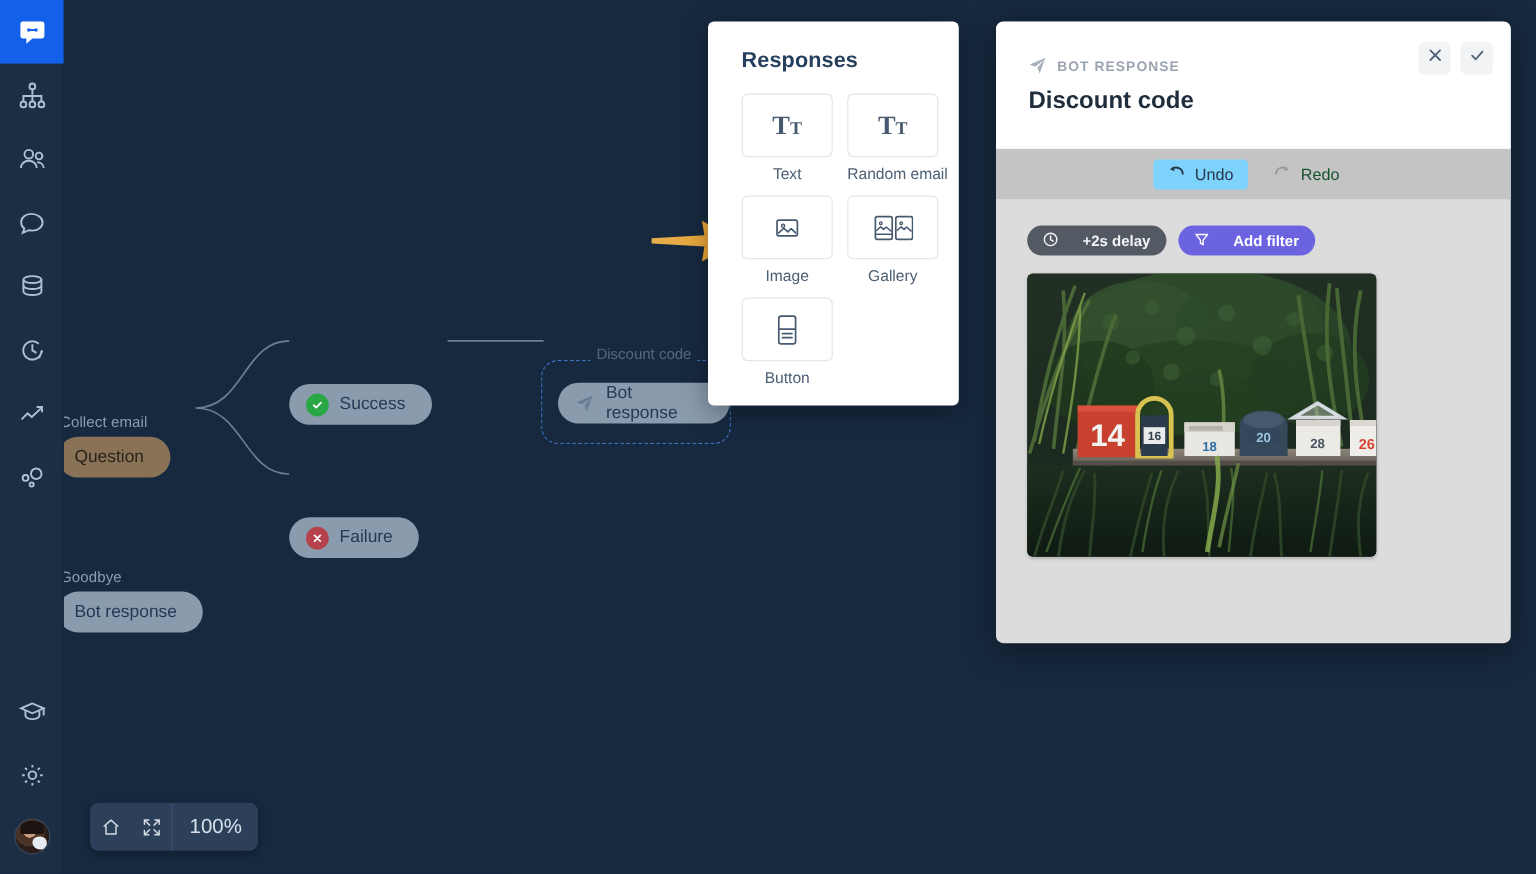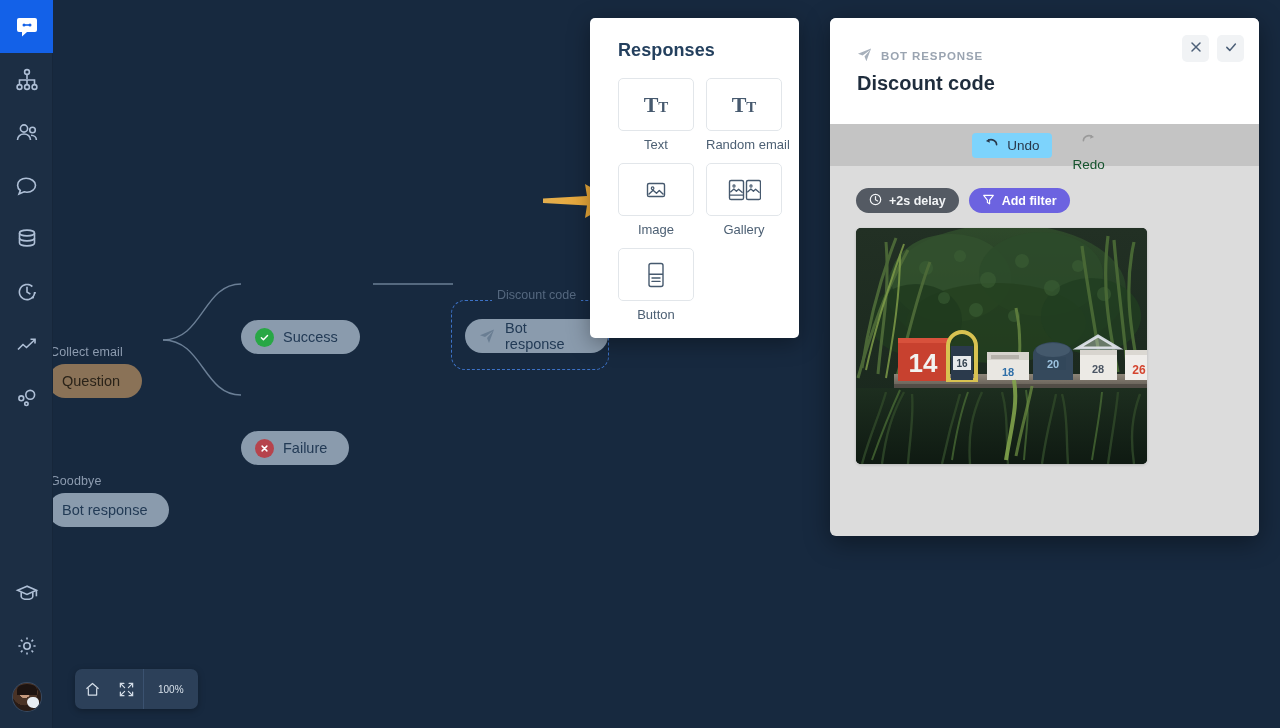--- a/index.html
+++ b/index.html
@@ -113,21 +113,21 @@
     background: #2c4059; border-radius: 7px;
     box-shadow: 0 2px 7px rgba(0,0,0,.28);
     overflow: hidden;
   }
   .zb-btn {
     width: 34px; display: flex; align-items: center; justify-content: center;
     cursor: pointer;
   }
   #zoom-level {
     display: flex; align-items: center; justify-content: center;
-    padding: 0 14px; font-size: 10px; color: #d7e0ea;
+    padding: 0 14px; font-size: 17px; color: #d7e0ea;
     border-left: 1px solid #3b5270; cursor: pointer;
   }
 
   
   .arrow { position: absolute; pointer-events: none; }
 
   
   #responses {
     position: absolute; left: 590px; top: 18px;
     width: 209px; height: 320px;
@@ -197,26 +197,26 @@
   #ep-toolbar {
     height: 42px; background: #c4c4c4;
     display: flex; align-items: center; justify-content: center; gap: 9px;
   }
   .ur-btn {
     display: inline-flex; align-items: center; gap: 8px;
     height: 25px; padding: 0 12px; border-radius: 4px;
     font-size: 13.5px; cursor: pointer;
   }
   .ur-btn.enabled  { background: #7dd3fc; color: #28374a; }
-  .ur-btn.disabled { background: transparent; color: #14532d; cursor: default; flex-direction: column; }
+  .ur-btn.disabled { background: transparent; color: #14532d; cursor: default; }
 
   #ep-body { padding: 22px 26px 0 26px; }
   #ep-chips { display: flex; align-items: center; gap: 10px; margin-bottom: 15px; }
   .chip {
-    display: inline-flex; align-items: center; gap: 7px;
+    display: inline-flex; align-items: center; gap: 20px;
     height: 25px; padding: 0 13px; border-radius: 13px;
     font-size: 12.5px; font-weight: bold; cursor: pointer;
   }
   .chip.delay  { background: #545a63; color: #f2f4f6; }
   .chip.filter { background: #6c63e0; color: #ffffff; }
 
   
   #ep-photo {
     width: 291px; height: 236px;
     border-radius: 5px; overflow: hidden; position: relative;

